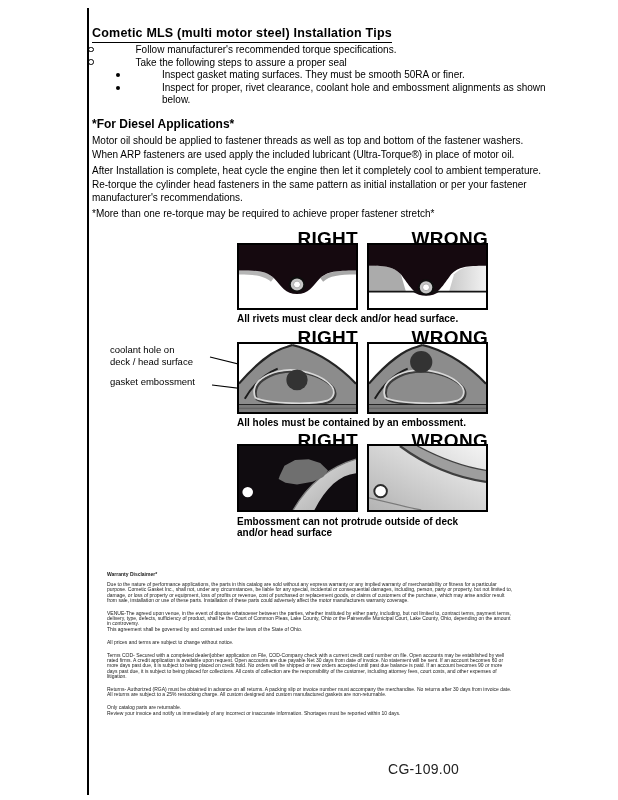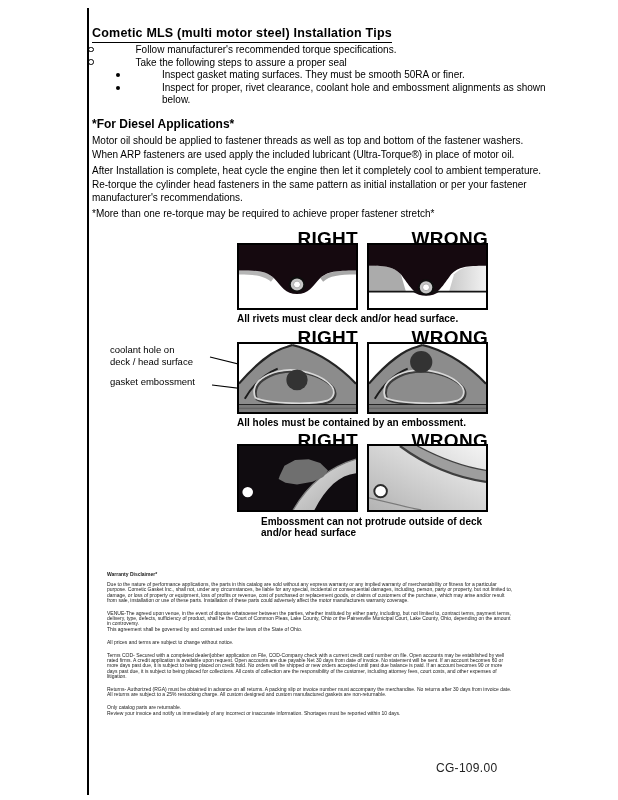--- a/index.html
+++ b/index.html
@@ -21,21 +21,21 @@
   .dlabel{position:absolute;width:121px;text-align:right;font-size:19px;font-weight:600;letter-spacing:.3px;}
   .dbox{position:absolute;width:121px;box-sizing:border-box;border:2.5px solid #000;background:#fff;}
   .dbox svg{display:block;width:100%;height:100%;}
   .cap{position:absolute;left:237px;font-size:10px;font-weight:bold;line-height:10.5px;}
   .callouts{position:absolute;left:110px;width:100px;text-align:left;font-size:9.5px;line-height:11.5px;}
   .c1{top:344px;} .c2{top:376px;}
   .ptr{position:absolute;left:195px;top:340px;width:110px;height:60px;}
   .disc{position:absolute;left:107px;top:572px;width:406px;font-size:5px;line-height:5.2px;color:#1a1a1a;}
   .disc .dh{font-weight:bold;margin-bottom:5px;}
   .disc p{margin:0 0 8px 0;white-space:pre-line;}
-  .footer{position:absolute;left:388px;top:761px;font-size:12px;color:#222;letter-spacing:.3px;margin-left:48px;}
+  .footer{position:absolute;left:388px;top:761px;font-size:14px;color:#222;letter-spacing:.3px;}
 </style>
 </head>
 <body>
 
 <div class="page">
 
   <div class="vrule"></div>
 
   <div class="title">Cometic MLS (multi motor steel) Installation Tips</div>
 
@@ -176,21 +176,21 @@
       </defs>
       <rect x="0" y="0" width="121" height="68" fill="url(#gw3)"></rect>
       <path d="M32,0 C58,20 90,34 121,38 V26 C96,22 72,12 50,0 Z" fill="#9e9e9e"></path>
       <path d="M32,0 C58,20 90,34 121,38" fill="none" stroke="#3f3f3f" stroke-width="2.4"></path>
       <path d="M50,0 C72,12 96,22 121,26" fill="none" stroke="#3f3f3f" stroke-width="1.4"></path>
       <path d="M0,55 C24,61 44,66 54,68" fill="none" stroke="#7a7a7a" stroke-width="1.4"></path>
       <circle cx="12" cy="48" r="6.5" fill="#ffffff" stroke="#2b2b2b" stroke-width="2"></circle>
     </svg>
   </div>
 
-  <div class="cap" style="top:517px;margin-left:24px;">
+  <div class="cap" style="top:517px;">
     <div>Embossment can not protrude outside of deck</div>
     <div>and/or head surface</div>
   </div>
 
   <div class="disc">
     <div class="dh">Warranty Disclaimer*</div>
     <p>Due to the nature of performance applications, the parts in this catalog are sold without any express warranty or any implied warranty of merchantability or fitness for a particular purpose.  Cometic Gasket Inc., shall not, under any circumstances, be liable for any special, incidental or consequential damages, including, person, party or property, but not limited to, damage, or loss of property or equipment, loss of profits or revenue, cost of purchased or replacement goods, or claims of customers of the purchase, which may arise and/or result from sale, installation or use of these parts.  Installation of these parts could adversely affect the motor manufacturers warranty coverage.</p>
     <p>VENUE-The agreed upon venue, in the event of dispute whatsoever between the parties, whether instituted by either party, including, but not limited to, contract terms, payment terms, delivery, type, defects, sufficiency of product, shall be the Court of Common Pleas, Lake County, Ohio or the Painesville Municipal Court, Lake County, Ohio, depending on the amount in controversy.
 This agreement shall be governed by and construed under the laws of the State of Ohio.</p>
     <p>All prices and terms are subject to change without notice.</p>

